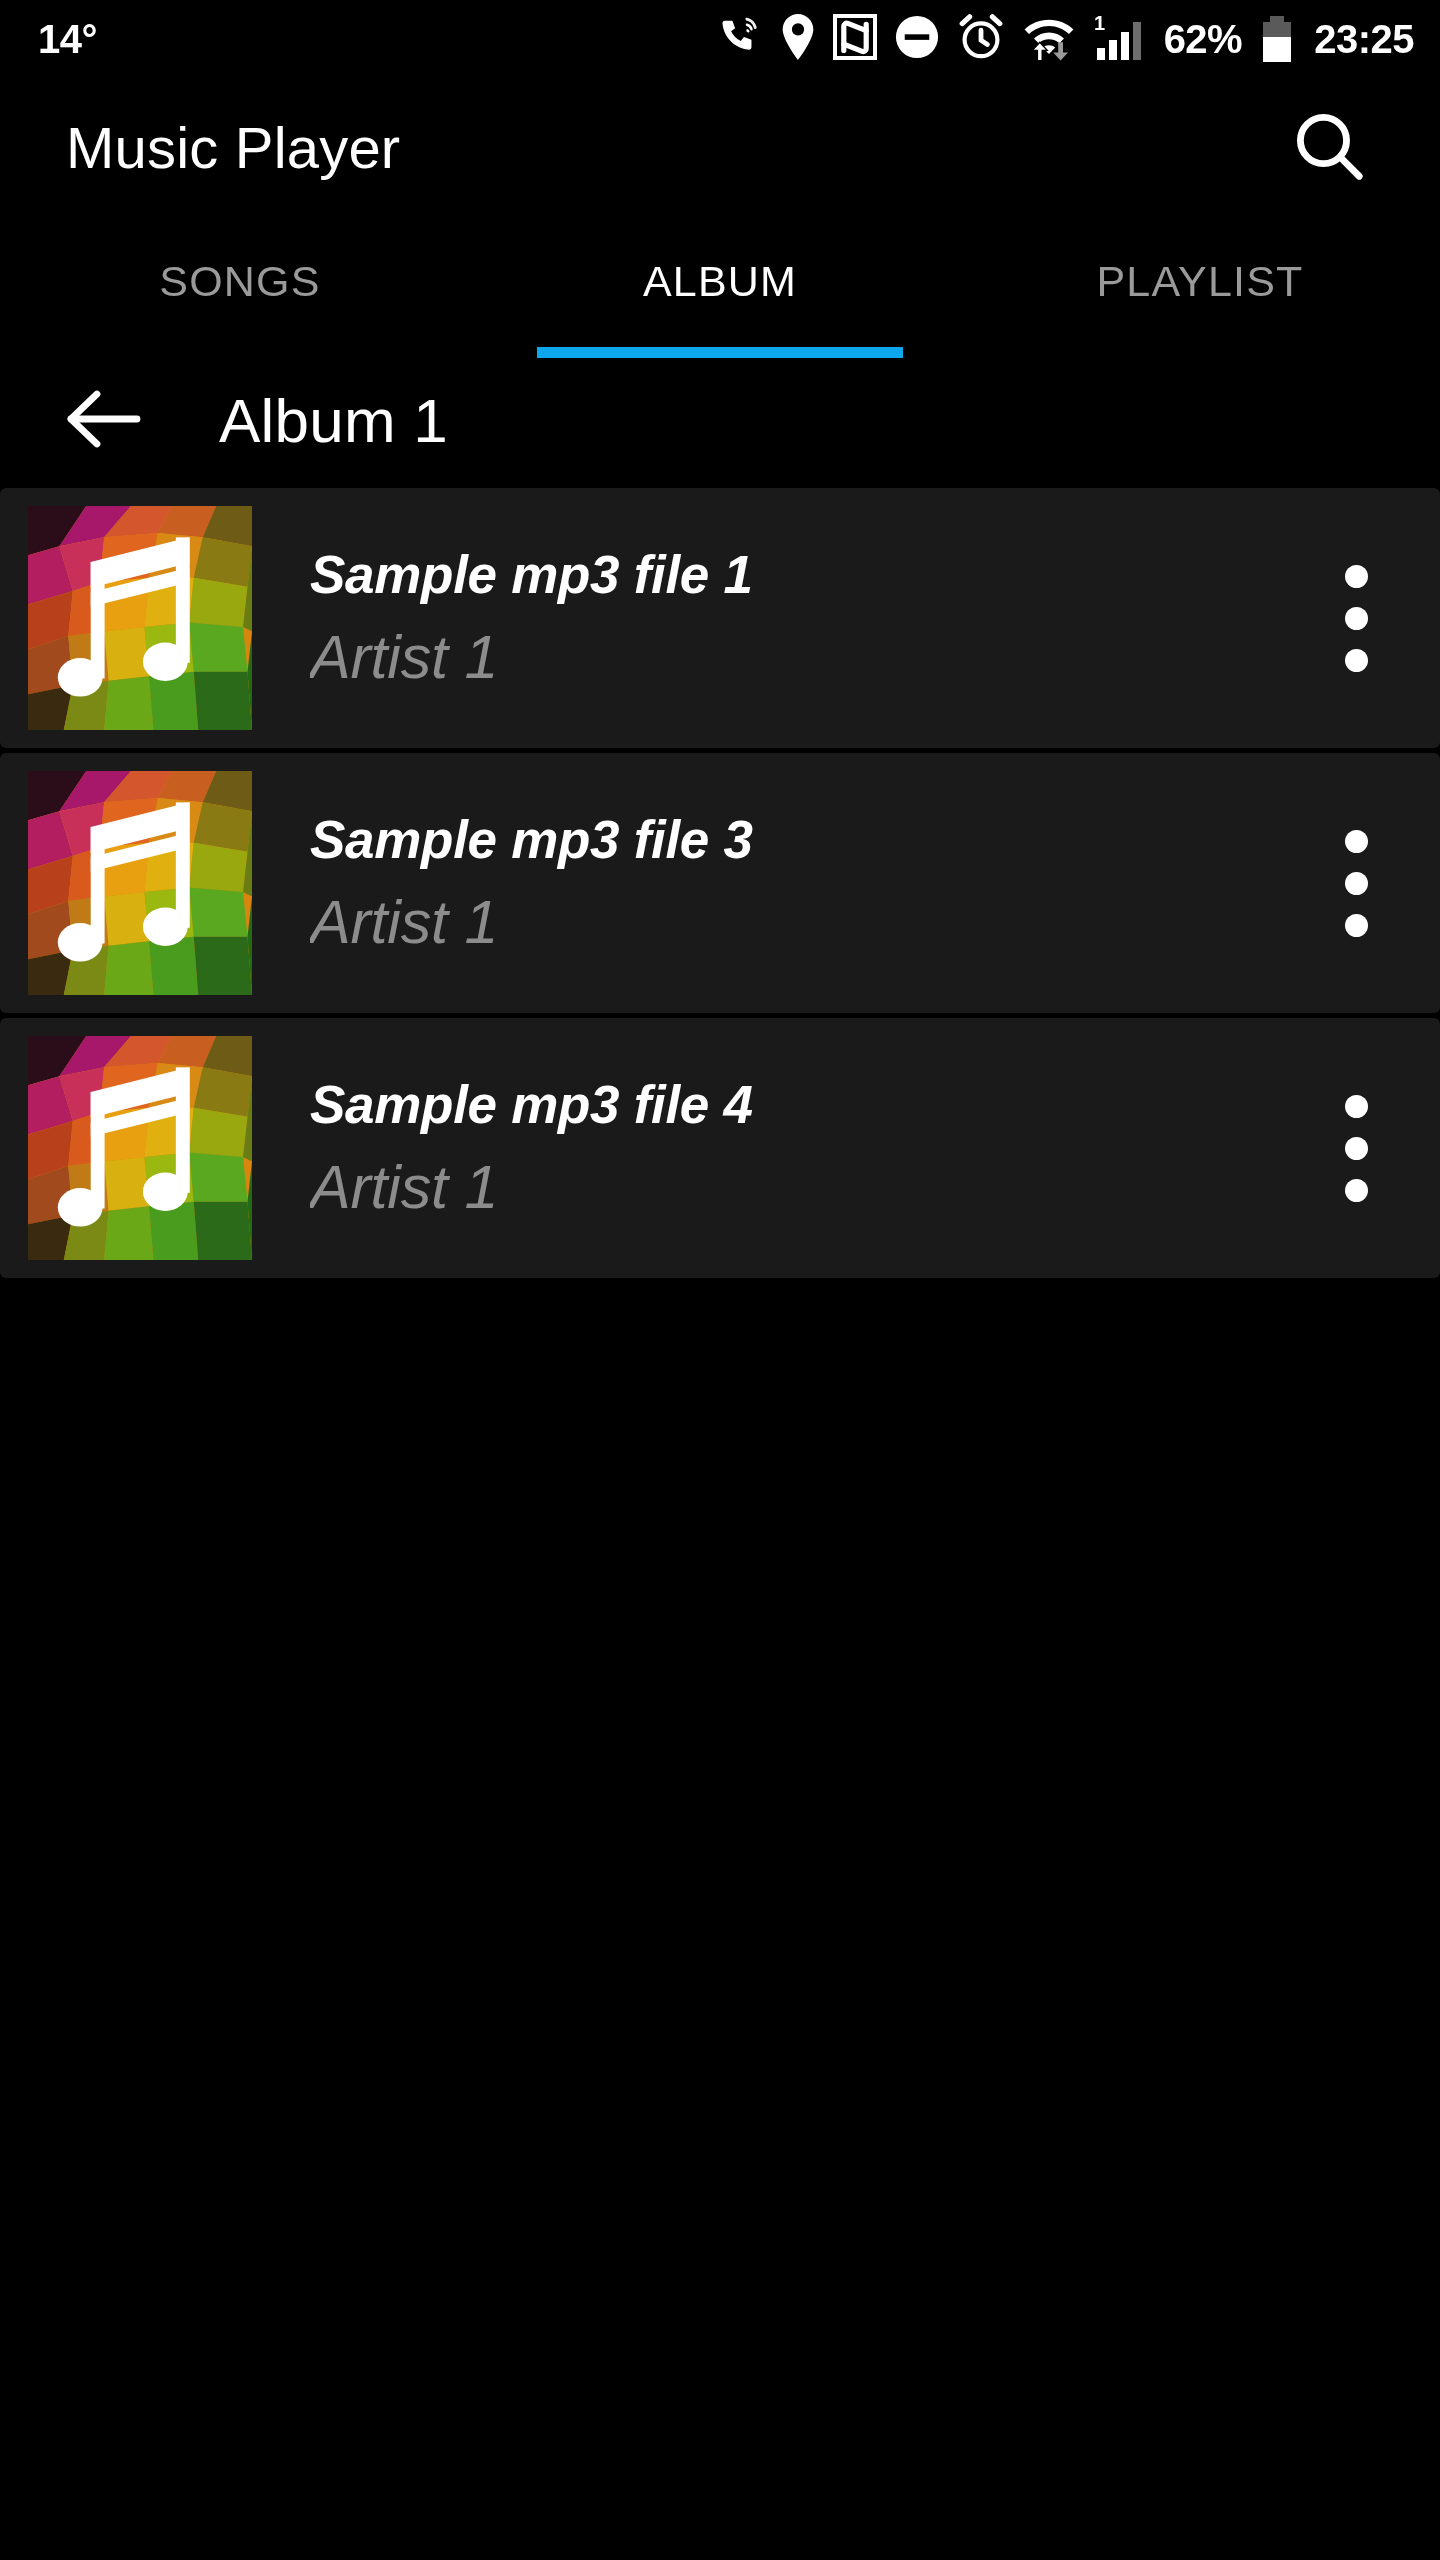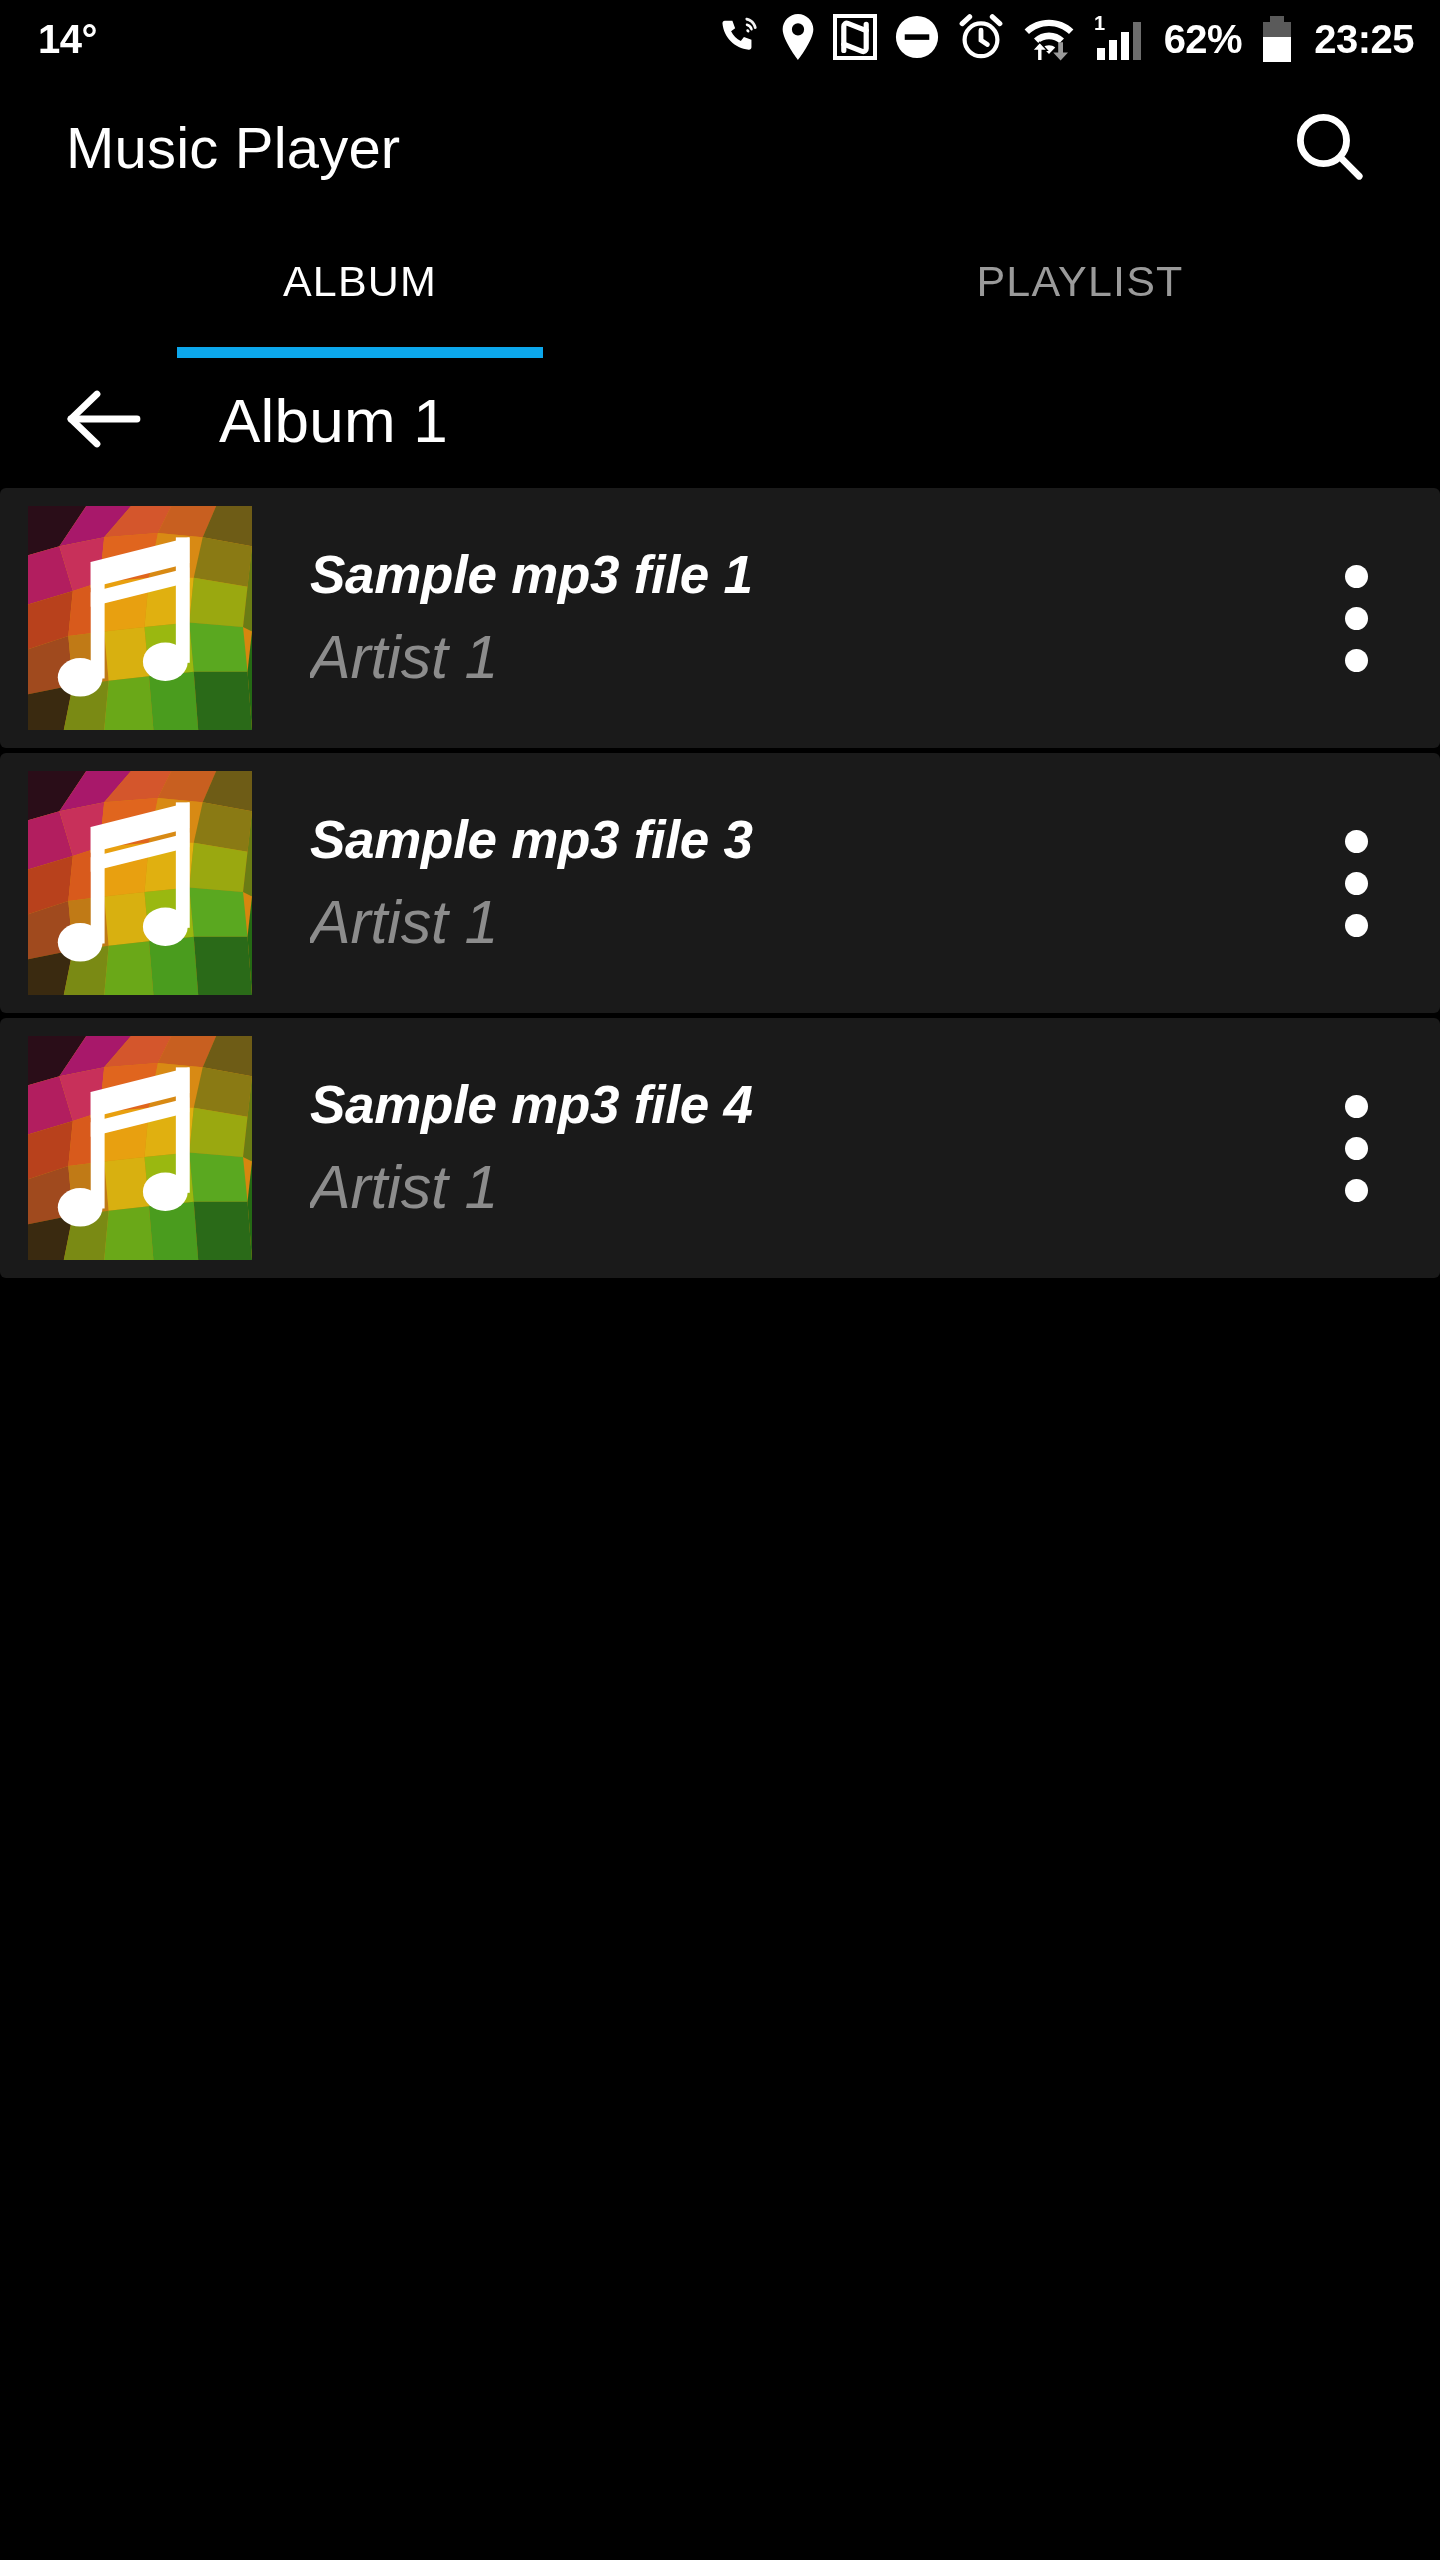--- a/index.html
+++ b/index.html
@@ -293,20 +293,23 @@
       <span>
         <svg width="78" height="78" viewBox="0 0 24 24" fill="none" stroke="#fff" stroke-width="2.1" stroke-linecap="round">
           <circle cx="10.3" cy="10.3" r="7.1"></circle>
           <path d="M15.6 15.6 21.3 21.3"></path>
         </svg>
       </span>
     </span>
   </div>
 
   <div class="tabs">
+    <div class="tab">
+      <span class="tab-label">SONGS</span>
+    </div>
     <div class="tab active">
       <span class="tab-label">ALBUM</span>
       <span class="tab-indicator"></span>
     </div>
     <div class="tab">
       <span class="tab-label">PLAYLIST</span>
     </div>
   </div>
 
   <div class="album-header">

